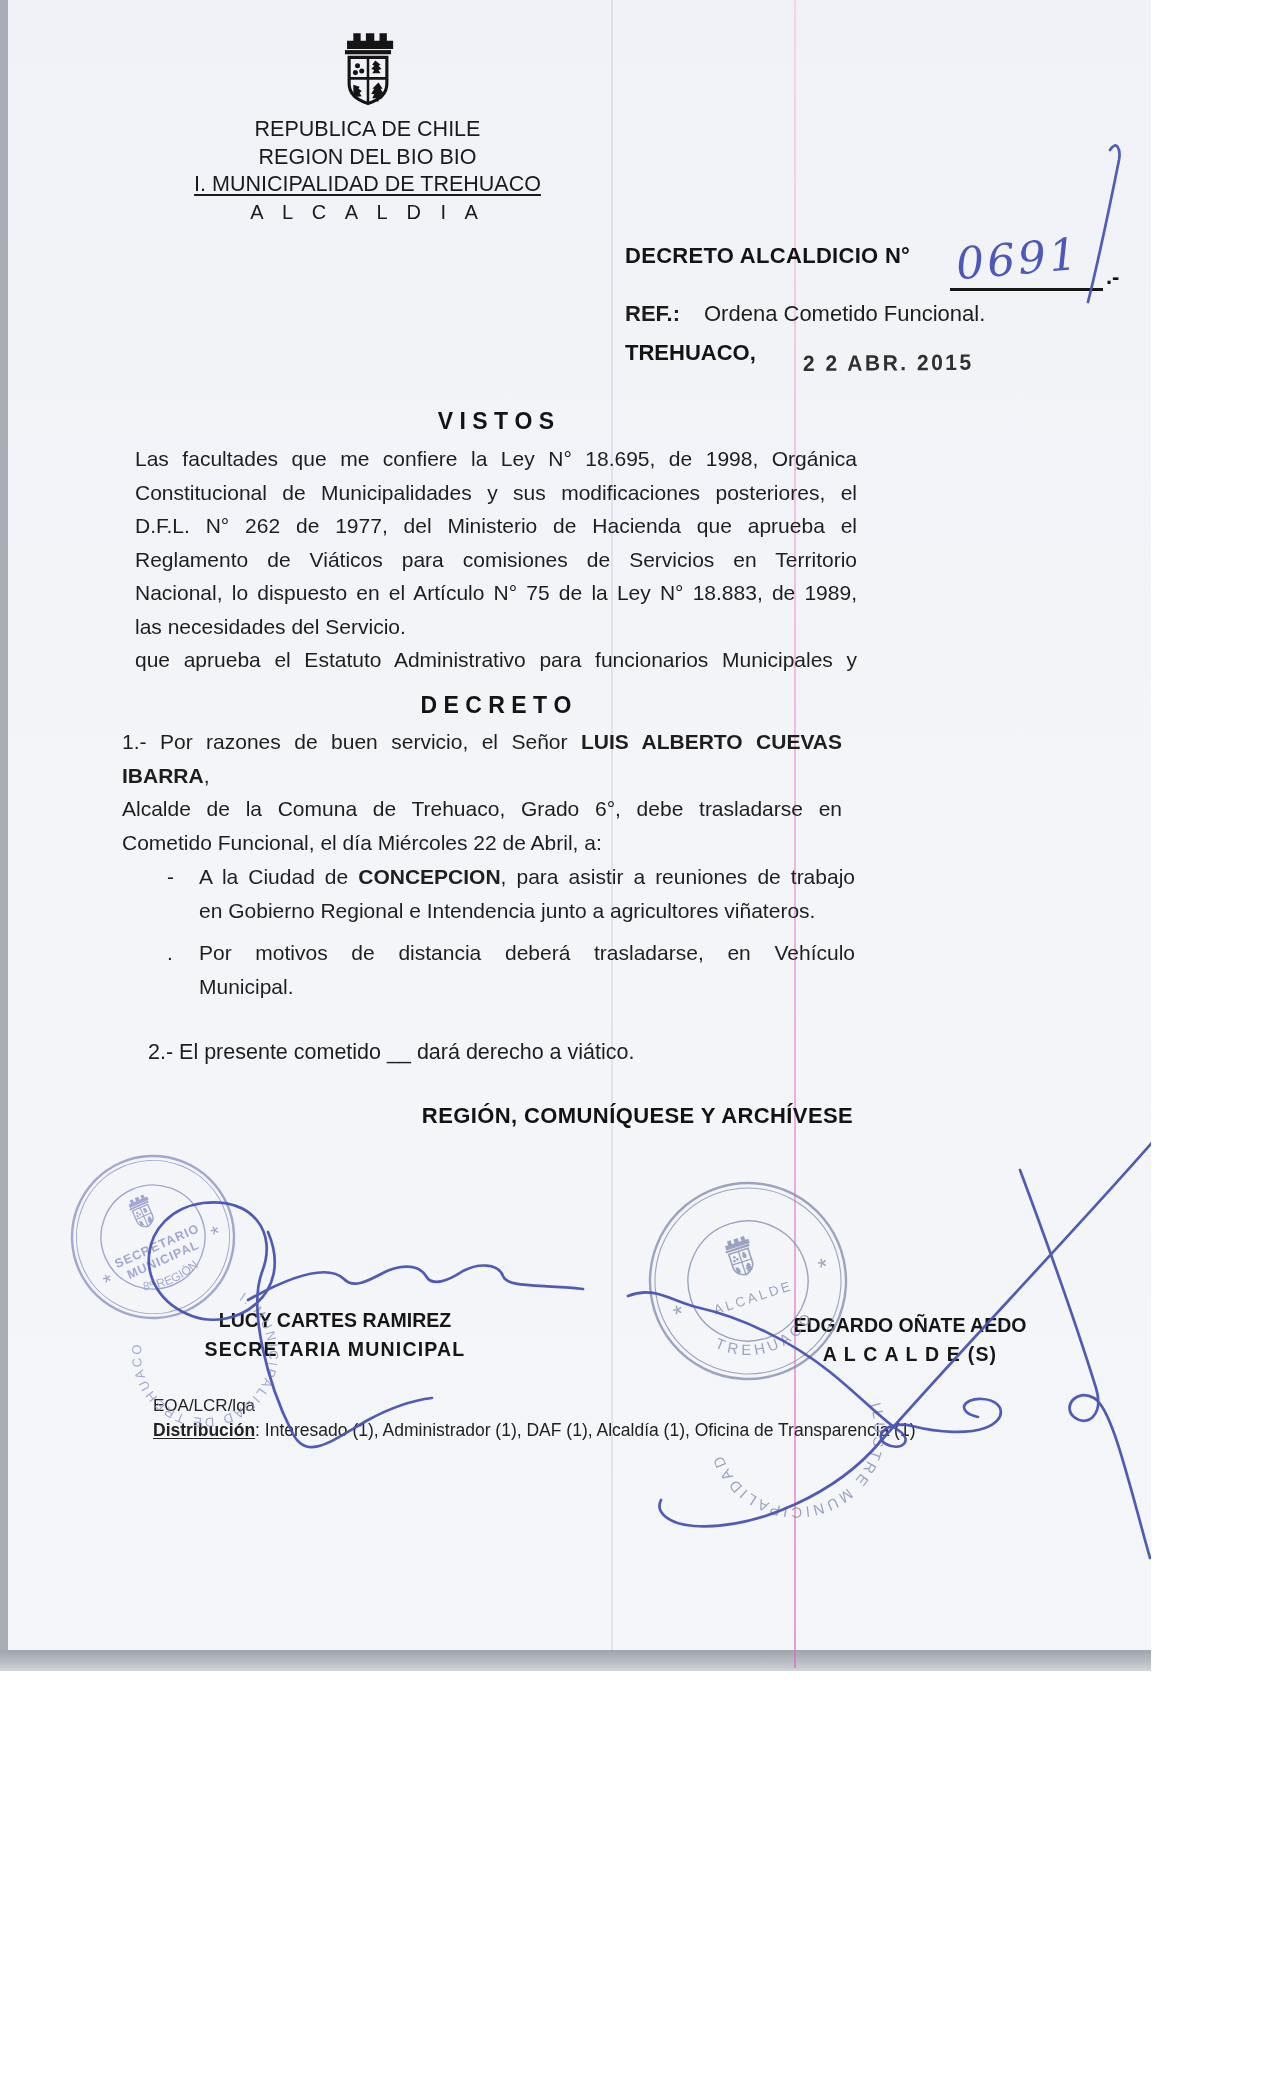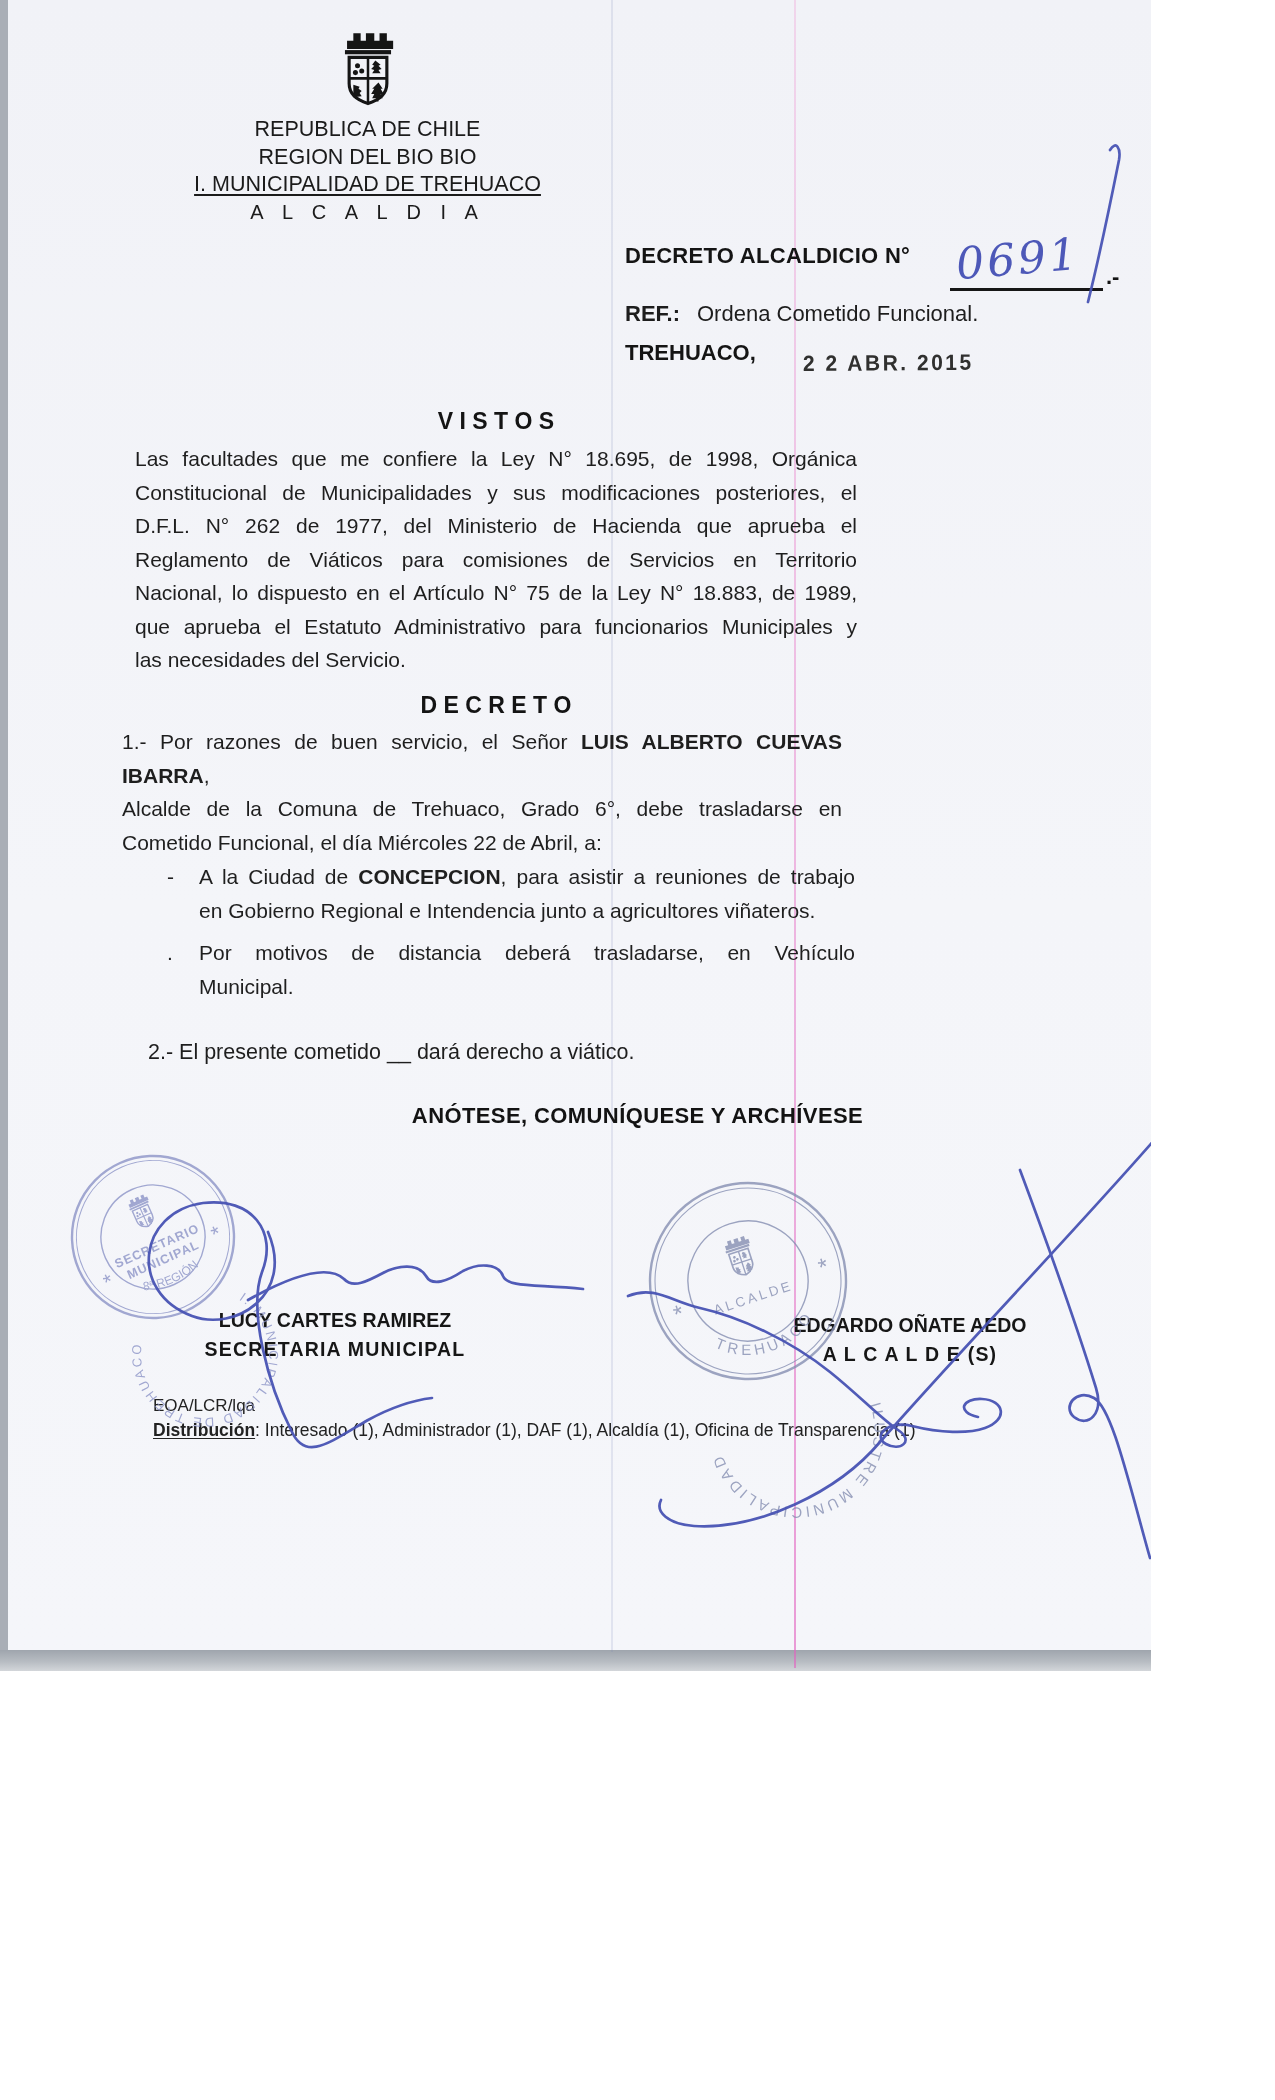--- a/index.html
+++ b/index.html
@@ -19,21 +19,21 @@
   .hdr .crest{width:64px;height:88px;display:block;margin:0 auto 2px auto;color:#151515;}
   .hdr .l{font-size:21.5px;line-height:27.5px;color:#1b1b1b;}
   .hdr .l3{text-decoration:underline;text-underline-offset:3px;}
   .hdr .l4{font-size:20px;letter-spacing:7px;}
   .decree-label{left:625px;top:243px;font-size:22px;font-weight:700;letter-spacing:.3px;color:#141414;}
   .num-underline{left:950px;top:288px;width:153px;height:3px;background:#161616;}
   .hand-num{left:956px;top:233px;font-family:"DejaVu Serif",serif;font-style:italic;font-size:44px;
             color:#4d58b8;transform:rotate(-5deg);letter-spacing:3px;}
   .num-suffix{left:1106px;top:264px;font-size:22px;font-weight:700;color:#141414;}
   .ref-row{left:625px;top:301px;font-size:22px;color:#1d1d1d;}
-  .ref-row .lbl{font-weight:700;margin-right:17px;}
+  .ref-row .lbl{font-weight:700;margin-right:24px;}
   .lugar{left:625px;top:340px;font-size:22px;font-weight:700;color:#141414;}
   .datestamp{left:803px;top:351px;font-size:21px;font-weight:700;letter-spacing:2.5px;
              color:#30302f;transform:rotate(-.4deg) scaleY(1.05);}
   
   .h-center{left:135px;width:722px;text-align:center;font-size:23px;font-weight:700;color:#141414;}
   .vistos-h{top:408px;}
   .decreto-h{top:692px;}
   .para{left:135px;width:722px;font-size:21px;line-height:33.5px;color:#1e1e1e;}
   .vistos-p{top:442px;}
   .p1{top:725px;left:122px;width:720px;}
@@ -111,22 +111,22 @@
   <div class="abs lugar">TREHUACO,</div>
   <div class="abs datestamp">2 2 ABR. 2015</div>
 
   <div class="abs h-center vistos-h">V I S T O S</div>
   <div class="abs para vistos-p">
       <div class="jline">Las facultades que me confiere la Ley N° 18.695, de 1998, Orgánica</div>
       <div class="jline">Constitucional de Municipalidades y sus modificaciones posteriores, el</div>
       <div class="jline">D.F.L. N° 262 de 1977, del Ministerio de Hacienda que aprueba el</div>
       <div class="jline">Reglamento de Viáticos para comisiones de Servicios en Territorio</div>
       <div class="jline">Nacional, lo dispuesto en el Artículo N° 75 de la Ley N° 18.883, de 1989,</div>
+      <div class="jline last">las necesidades del Servicio.</div>
       <div class="jline">que aprueba el Estatuto Administrativo para funcionarios Municipales y</div>
-      <div class="jline last">las necesidades del Servicio.</div>
     </div>
 
   <div class="abs h-center decreto-h">D E C R E T O</div>
   <div class="abs para p1">
       <div class="jline"><span>1.- Por razones de buen servicio, el Señor </span><span style="font-weight: 700;">LUIS ALBERTO CUEVAS IBARRA</span><span>,</span></div>
       <div class="jline">Alcalde  de la Comuna de Trehuaco,  Grado 6°, debe trasladarse en</div>
       <div class="jline last">Cometido Funcional, el día Miércoles 22 de Abril, a:</div>
     </div>
 
   <div class="abs bullet bullet1">
@@ -139,21 +139,21 @@
   <div class="abs bullet bullet2">
     <span class="mk">.</span>
     <div class="bt">
         <div class="jline">Por motivos de distancia deberá trasladarse, en Vehículo</div>
         <div class="jline last">Municipal.</div>
       </div>
   </div>
 
   <div class="abs item2">2.- El presente cometido __ dará derecho a viático.</div>
 
-  <div class="abs closing">ANÓTESE, COMUNÍQUESE Y ARCHÍVESE</div>
+  <div class="abs closing">REGIÓN, COMUNÍQUESE Y ARCHÍVESE</div>
 
   <div class="abs sig-name sig-left">
     <div class="n1">LUCY CARTES RAMIREZ</div>
     <div class="n2">SECRETARIA MUNICIPAL</div>
   </div>
   <div class="abs sig-name sig-right">
     <div class="n1">EDGARDO OÑATE AEDO</div>
     <div class="n2">A L C A L D E (S)</div>
   </div>
 

